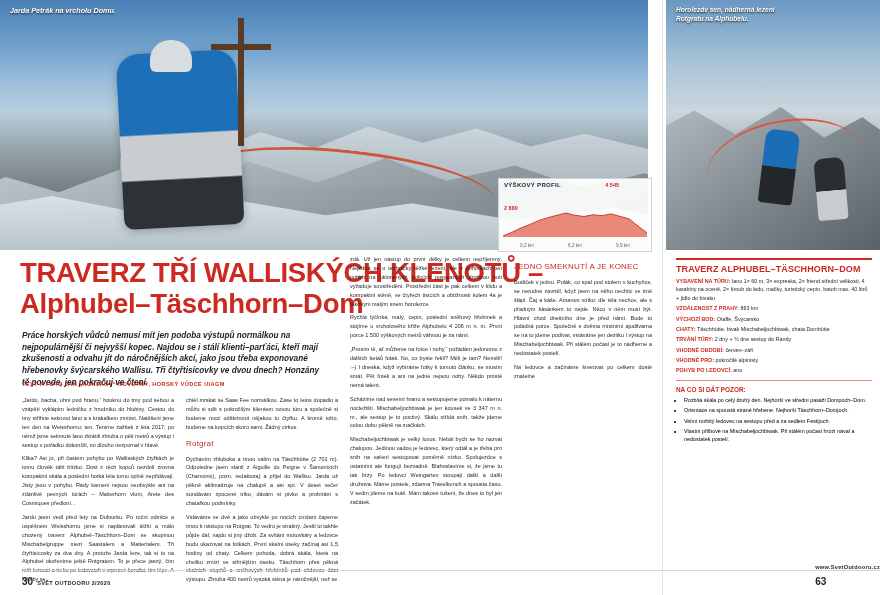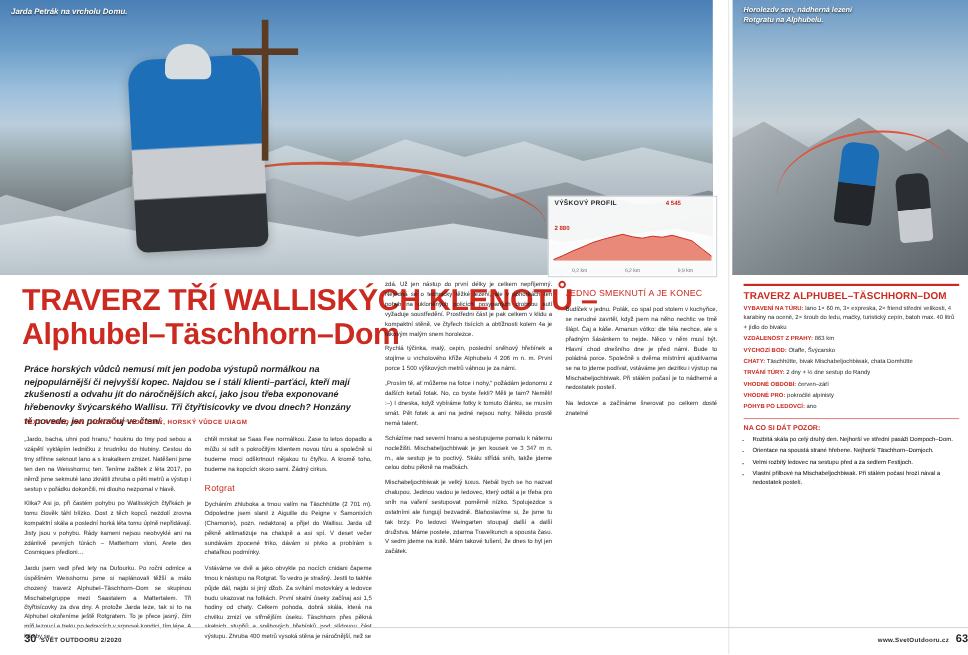--- a/index.html
+++ b/index.html
@@ -334,20 +334,21 @@
   }
   .folio-right {
     position: absolute;
     right: 22px; bottom: 8px;
     font-size: 10px;
     font-weight: bold;
     color: #1e2124;
     display: flex;
     align-items: baseline;
     gap: 6px;
+    flex-direction: column;
   }
   .folio-right .url {
     font-size: 5.6px;
     font-weight: bold;
     letter-spacing: .3px;
   }
   .footrule {
     position: absolute;
     left: 22px; right: 22px; bottom: 24px;
     height: 1px;

